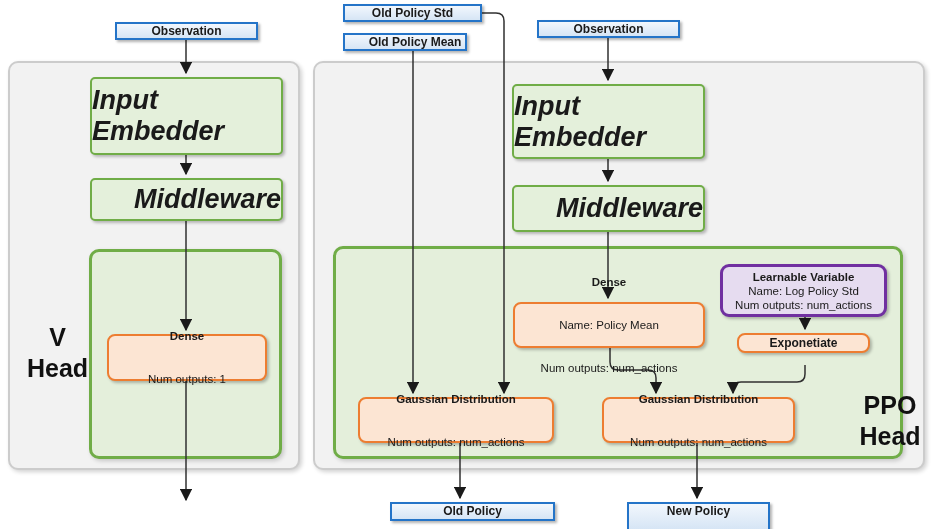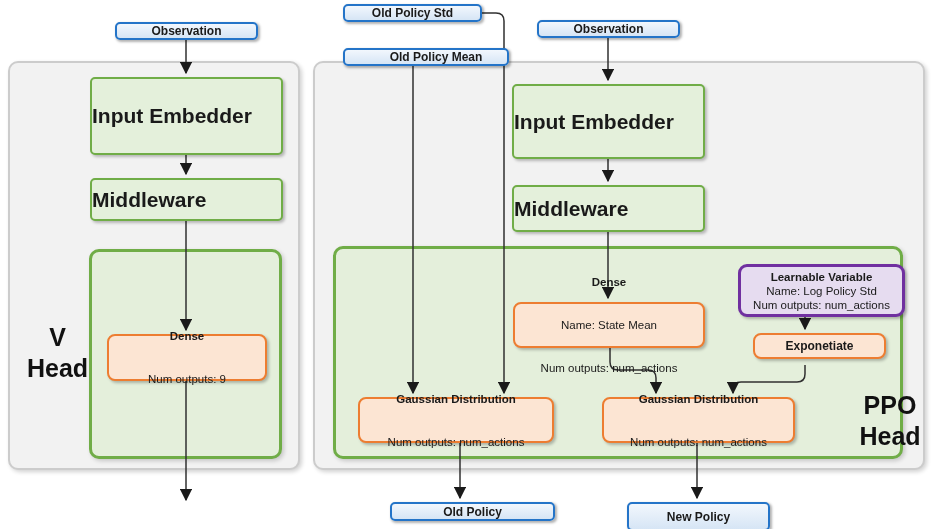--- a/index.html
+++ b/index.html
@@ -17,49 +17,49 @@
   }
   .container-green{
     position:absolute;background:#e4efdb;
     border:3px solid #70ad47;border-radius:10px;
     box-shadow:2px 2px 4px rgba(0,0,0,0.18);
     z-index:2;box-sizing:border-box;
   }
   .blue-box{
     position:absolute;
     background:linear-gradient(#f2f7fd,#d6e5f5);
-    border:2.5px solid #2474c8;border-radius:5px;
+    border:2.5px solid #2474c8;border-radius:0;
     box-shadow:1.5px 1.5px 2.5px rgba(0,0,0,0.3);
-    display:flex;align-items:center;justify-content:center;
+    display:flex;align-items:flex-start;justify-content:center;
     font-size:12px;font-weight:bold;
     z-index:10;box-sizing:border-box;
   }
   .green-box{
     position:absolute;background:#e4f0db;
     border:2.5px solid #70ad47;border-radius:5px;
     box-shadow:2px 2px 3px rgba(0,0,0,0.25);
-    display:flex;align-items:center;justify-content:flex-start;
-    font-size:21px;font-weight:bold;
-    z-index:10;box-sizing:border-box;
+    display:flex;align-items:center;justify-content:flex-end;
+    font-size:27px;font-weight:bold;
+    z-index:10;box-sizing:border-box;font-style:italic;
   }
   .orange-box{
     position:absolute;background:#fce5d3;
     border:2.5px solid #ed7d31;border-radius:8px;
     box-shadow:2px 2px 3px rgba(0,0,0,0.25);
     display:flex;flex-direction:column;align-items:center;justify-content:center;
     font-size:11.5px;line-height:14px;
     z-index:10;box-sizing:border-box;gap:29px;
   }
   .purple-box{
     position:absolute;background:#e6dcf0;
     border:3px solid #7030a0;border-radius:9px;
     box-shadow:2px 2px 3px rgba(0,0,0,0.25);
     display:flex;flex-direction:column;align-items:center;justify-content:center;
     font-size:11.5px;line-height:14px;
-    z-index:10;box-sizing:border-box;margin-left:18px;
+    z-index:10;box-sizing:border-box;
   }
   .box-title{font-weight:bold;}
   .head-label{
     position:absolute;z-index:3;text-align:center;
     font-size:25px;font-weight:bold;line-height:31px;color:#111;
   }
   #wires{position:absolute;left:0;top:0;z-index:5;}
 
   
   #cont-l{left:8px;top:61px;width:292px;height:409px;}
@@ -68,27 +68,27 @@
   #ie-l{left:90px;top:77px;width:193px;height:78px;}
   #mw-l{left:90px;top:178px;width:193px;height:43px;}
   #dense-l{left:107px;top:334px;width:160px;height:47px;}
   #vhead-label{left:15px;top:322px;width:85px;}
   #sv{left:115px;top:504px;width:143px;height:19px;}
 
   
   #cont-r{left:313px;top:61px;width:612px;height:409px;}
   #ppo-green{left:333px;top:246px;width:570px;height:213px;}
   #ops{left:343px;top:4px;width:139px;height:18px;}
-  #opm{left:343px;top:48px;width:166px;height:18px;padding-left:20px;}
+  #opm{left:343px;top:33px;width:124px;height:18px;padding-left:20px;}
   #obs-r{left:537px;top:20px;width:143px;height:18px;}
   #ie-r{left:512px;top:84px;width:193px;height:75px;}
   #mw-r{left:512px;top:185px;width:193px;height:47px;}
   #dense-r{left:513px;top:302px;width:192px;height:46px;}
   #learnable{left:720px;top:264px;width:167px;height:53px;}
-  #expon{left:737px;top:333px;width:133px;height:26px;font-weight:bold;font-size:12px;margin-left:16px;}
+  #expon{left:737px;top:333px;width:133px;height:20px;font-weight:bold;font-size:12px;}
   #gauss-old{left:358px;top:397px;width:196px;height:46px;}
   #gauss-new{left:602px;top:397px;width:193px;height:46px;}
   #ppohead-label{left:840px;top:390px;width:100px;}
   #old-policy{left:390px;top:502px;width:165px;height:19px;}
   #new-policy{left:627px;top:502px;width:143px;height:29px;}
 </style>
 </head>
 <body>
 
 <div id="canvas">
@@ -135,41 +135,41 @@
     <span>Observation</span>
   </div>
   <div id="ie-l" class="green-box">
     <span>Input Embedder</span>
   </div>
   <div id="mw-l" class="green-box">
     <span>Middleware</span>
   </div>
   <div id="dense-l" class="orange-box">
     <div class="box-title">Dense</div>
-    <div>Num outputs: 9</div>
+    <div>Num outputs: 1</div>
   </div>
 
   <div id="ops" class="blue-box">
     <span>Old Policy Std</span>
   </div>
   <div id="opm" class="blue-box">
     <span>Old Policy Mean</span>
   </div>
   <div id="obs-r" class="blue-box">
     <span>Observation</span>
   </div>
   <div id="ie-r" class="green-box">
     <span>Input Embedder</span>
   </div>
   <div id="mw-r" class="green-box">
     <span>Middleware</span>
   </div>
   <div id="dense-r" class="orange-box">
     <div class="box-title">Dense</div>
-    <div>Name: State Mean</div>
+    <div>Name: Policy Mean</div>
     <div>Num outputs: num_actions</div>
   </div>
   <div id="learnable" class="purple-box">
     <div class="box-title">Learnable Variable</div>
     <div>Name: Log Policy Std</div>
     <div>Num outputs: num_actions</div>
   </div>
   <div id="expon" class="orange-box">
     <div class="box-title">Exponetiate</div>
   </div>

